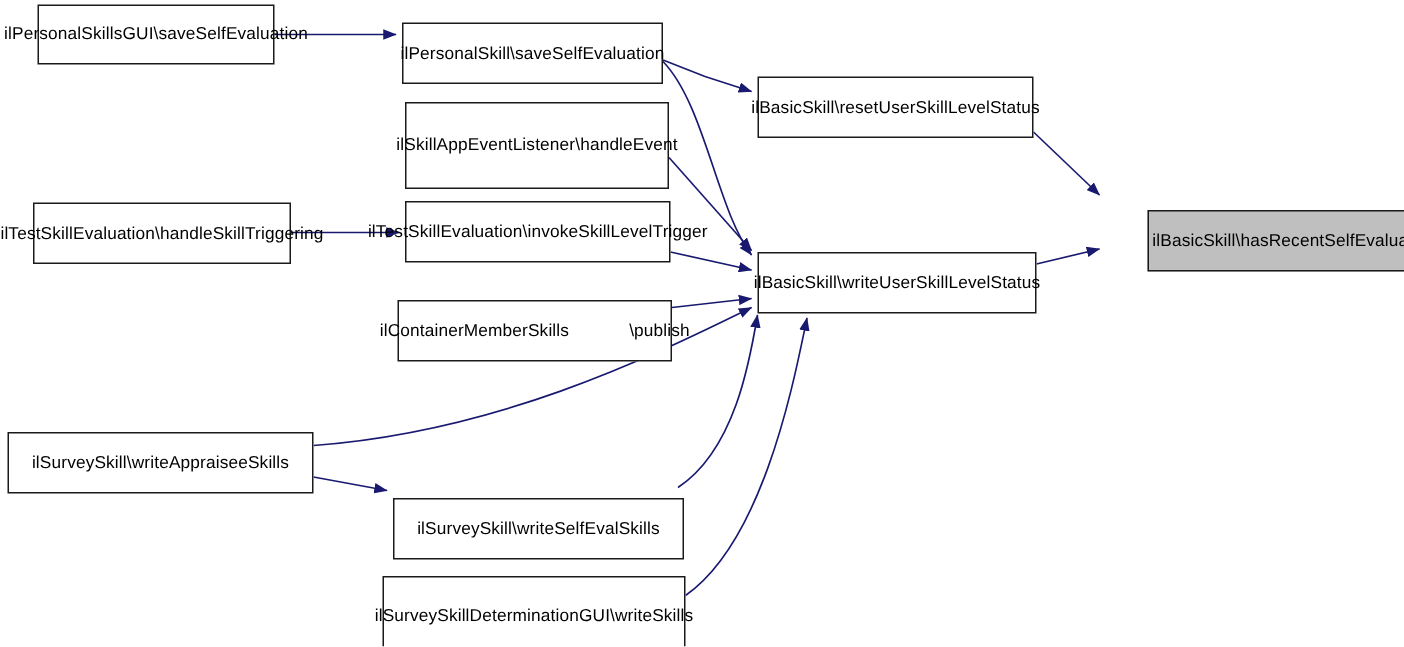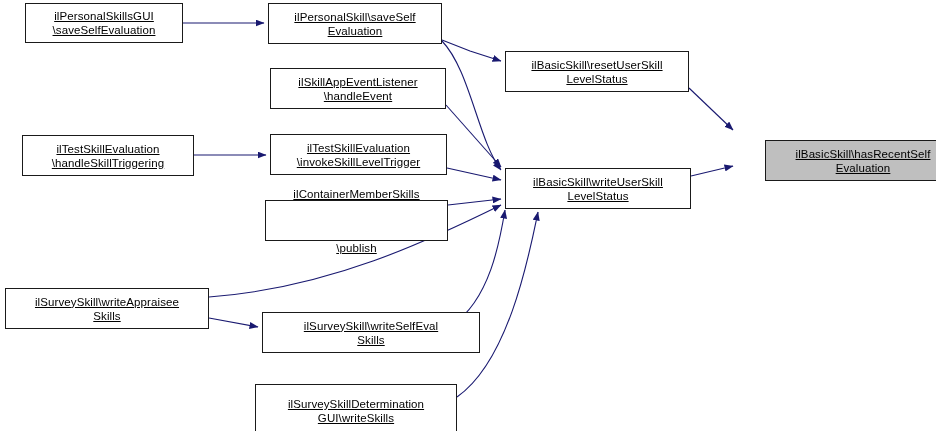--- a/index.html
+++ b/index.html
@@ -17,27 +17,26 @@
   }
   .node {
     position: absolute;
     box-sizing: border-box;
     border: 1px solid #1a1a1a;
     background: #ffffff;
     color: #000000;
     font-size: 11.5px;
     line-height: 14px;
     display: flex;
-    flex-direction: column;
+    flex-direction: row;
     align-items: center;
     justify-content: center;
     text-align: center;
     white-space: pre;
     letter-spacing: 0.1px;
-    text-decoration: underline;
   }
   .node.highlight {
     background: #bfbfbf;
   }
   .node .line2 {
     display: block;
   }
   svg.edges {
     position: absolute;
     left: 0;
@@ -86,31 +85,31 @@
 
       <path d="M691,176 L733,166"></path>
     </g>
   </svg>
 
   <div class="node" style="left:25px; top:3px; width:158px; height:40px;">
     <span class="line1">ilPersonalSkillsGUI</span>
     <span class="line2">\saveSelfEvaluation</span>
   </div>
 
-  <div class="node" style="left:268px; top:3px; width:174px; height:41px;">
+  <div class="node" style="left:268px; top:15px; width:174px; height:41px;">
     <span class="line1">ilPersonalSkill\saveSelf</span>
     <span class="line2">Evaluation</span>
   </div>
 
   <div class="node" style="left:505px; top:51px; width:184px; height:41px;">
     <span class="line1">ilBasicSkill\resetUserSkill</span>
     <span class="line2">LevelStatus</span>
   </div>
 
-  <div class="node" style="left:270px; top:68px; width:176px; height:41px;">
+  <div class="node" style="left:270px; top:68px; width:176px; height:58px;">
     <span class="line1">ilSkillAppEventListener</span>
     <span class="line2">\handleEvent</span>
   </div>
 
   <div class="node" style="left:22px; top:135px; width:172px; height:41px;">
     <span class="line1">ilTestSkillEvaluation</span>
     <span class="line2">\handleSkillTriggering</span>
   </div>
 
   <div class="node" style="left:270px; top:134px; width:177px; height:41px;">
@@ -131,21 +130,21 @@
   <div class="node" style="left:265px; top:200px; width:183px; height:41px;gap:40px;">
     <span class="line1">ilContainerMemberSkills</span>
     <span class="line2">\publish</span>
   </div>
 
   <div class="node" style="left:5px; top:288px; width:204px; height:41px;text-align:center;">
     <span class="line1">ilSurveySkill\writeAppraisee</span>
     <span class="line2">Skills</span>
   </div>
 
-  <div class="node" style="left:262px; top:312px; width:218px; height:41px;">
+  <div class="node" style="left:262px; top:332px; width:194px; height:41px;">
     <span class="line1">ilSurveySkill\writeSelfEval</span>
     <span class="line2">Skills</span>
   </div>
 
   <div class="node" style="left:255px; top:384px; width:202px; height:54px;">
     <span class="line1">ilSurveySkillDetermination</span>
     <span class="line2">GUI\writeSkills</span>
   </div>
 
 </div>

